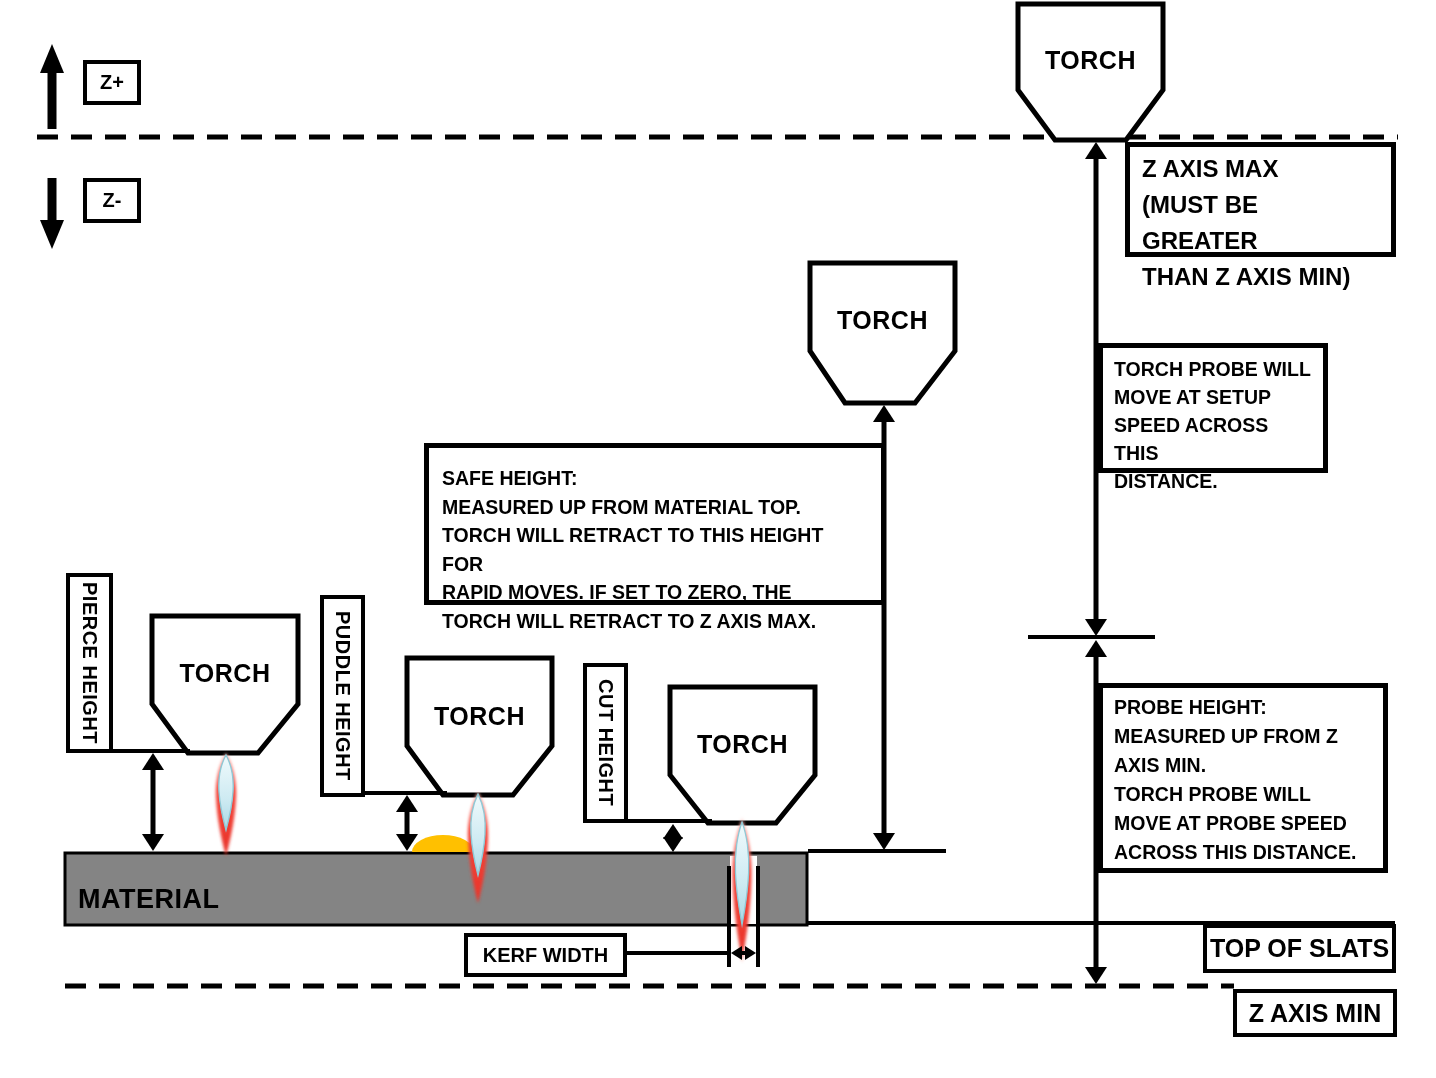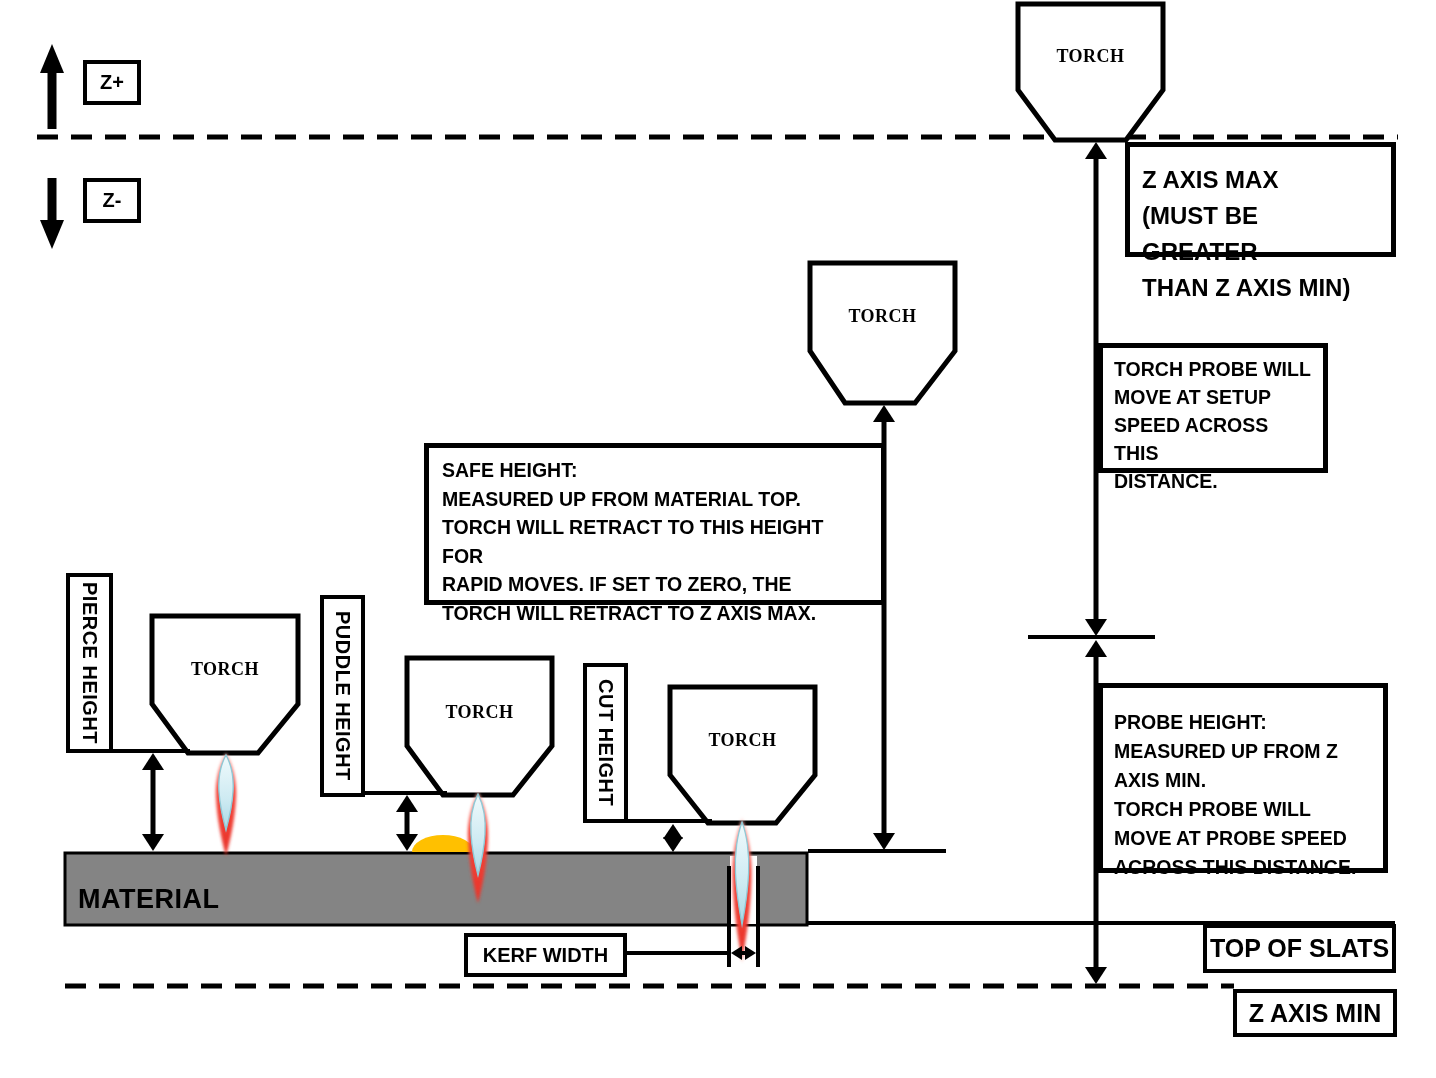--- a/index.html
+++ b/index.html
@@ -20,21 +20,21 @@
   .box.b5{border-width:5px;}
   .callout{
     justify-content:flex-start;align-items:flex-start;
     white-space:pre-line;text-align:left;
   }
   .vbox{
     writing-mode:vertical-rl;text-orientation:mixed;
     font-size:20px;letter-spacing:0.5px;
   }
   .torch-label{
-    position:absolute;text-align:center;font-size:18px;letter-spacing:0.5px;font-family:Liberation Serif, serif;
+    position:absolute;text-align:center;font-size:25px;letter-spacing:0.5px;
   }
   .small-label{font-size:20px;}
 </style>
 </head>
 <body>
 
 <div id="stage">
 
   <svg id="gfx" width="1436" height="1078" viewBox="0 0 1436 1078">
     <defs>
@@ -144,33 +144,33 @@
   <div class="torch-label" style="left:407px;top:702px;width:145px;">TORCH</div>
   <div class="torch-label" style="left:670px;top:730px;width:145px;">TORCH</div>
 
   <div class="box small-label" style="left:83px;top:60px;width:58px;height:45px;">Z+</div>
   <div class="box small-label" style="left:83px;top:178px;width:58px;height:45px;">Z-</div>
 
   <div class="box vbox" style="left:66px;top:573px;width:47px;height:180px;">PIERCE HEIGHT</div>
   <div class="box vbox" style="left:320px;top:595px;width:45px;height:202px;">PUDDLE HEIGHT</div>
   <div class="box vbox" style="left:583px;top:663px;width:45px;height:160px;">CUT HEIGHT</div>
 
-  <div class="box b5 callout" style="left:1125px;top:142px;width:271px;height:115px;font-size:24px;line-height:36px;padding:15px 12px;">Z AXIS MAX
+  <div class="box b5 callout" style="left:1125px;top:142px;width:271px;height:115px;font-size:24px;line-height:36px;padding:4px 12px;">Z AXIS MAX
 (MUST BE GREATER
 THAN Z AXIS MIN)</div>
   <div class="box b5 callout" style="left:1098px;top:343px;width:230px;height:130px;font-size:19.5px;line-height:28px;padding:7px 11px;">TORCH PROBE WILL
 MOVE AT SETUP
 SPEED ACROSS THIS
 DISTANCE.</div>
-  <div class="box b5 callout" style="left:424px;top:443px;width:462px;height:162px;font-size:19.5px;line-height:28.5px;padding:8px 13px;">SAFE HEIGHT:
+  <div class="box b5 callout" style="left:424px;top:443px;width:462px;height:162px;font-size:19.5px;line-height:28.5px;padding:16px 13px;">SAFE HEIGHT:
 MEASURED UP FROM MATERIAL TOP.
 TORCH WILL RETRACT TO THIS HEIGHT FOR
 RAPID MOVES.  IF SET TO ZERO, THE
 TORCH WILL RETRACT TO Z AXIS MAX.</div>
-  <div class="box b5 callout" style="left:1098px;top:683px;width:290px;height:190px;font-size:19.5px;line-height:29px;padding:20px 11px;">PROBE HEIGHT:
+  <div class="box b5 callout" style="left:1098px;top:683px;width:290px;height:190px;font-size:19.5px;line-height:29px;padding:5px 11px;">PROBE HEIGHT:
 MEASURED UP FROM Z
 AXIS MIN.
 TORCH PROBE WILL
 MOVE AT PROBE SPEED
 ACROSS THIS DISTANCE.</div>
 
   <div class="box" style="left:1203px;top:924px;width:193px;height:49px;font-size:25px;">TOP OF SLATS</div>
   <div class="box" style="left:464px;top:933px;width:163px;height:44px;font-size:20px;">KERF WIDTH</div>
   <div class="box" style="left:1233px;top:989px;width:164px;height:48px;font-size:25px;">Z AXIS MIN</div>
 

